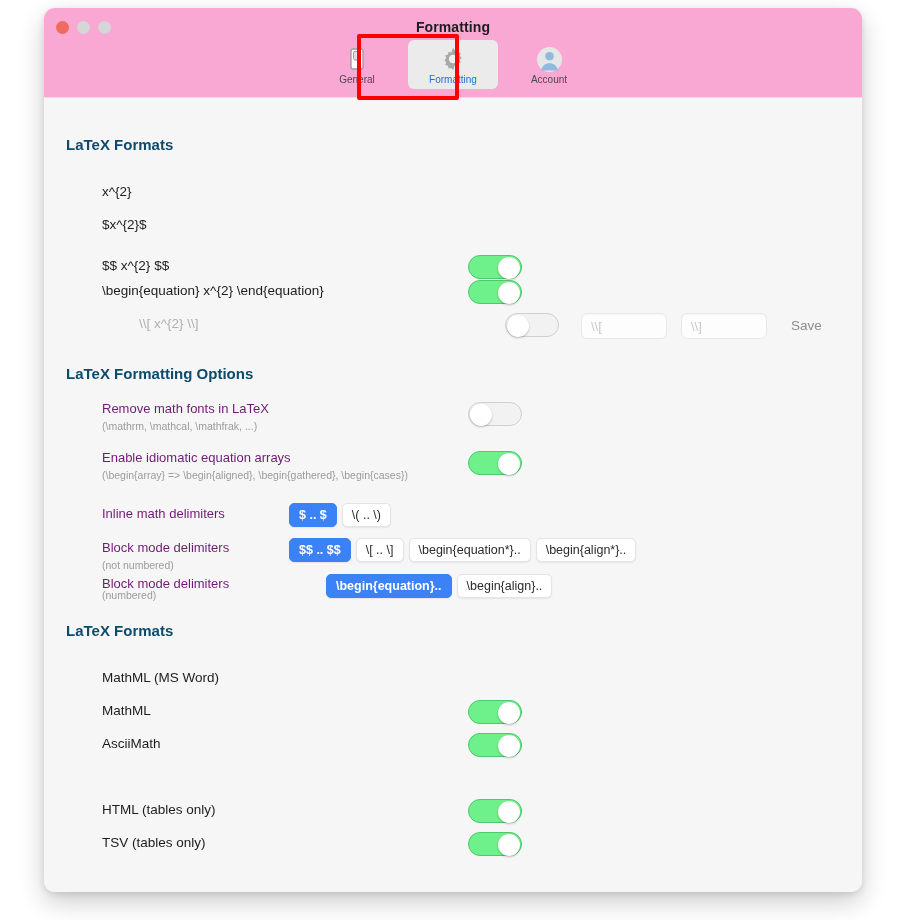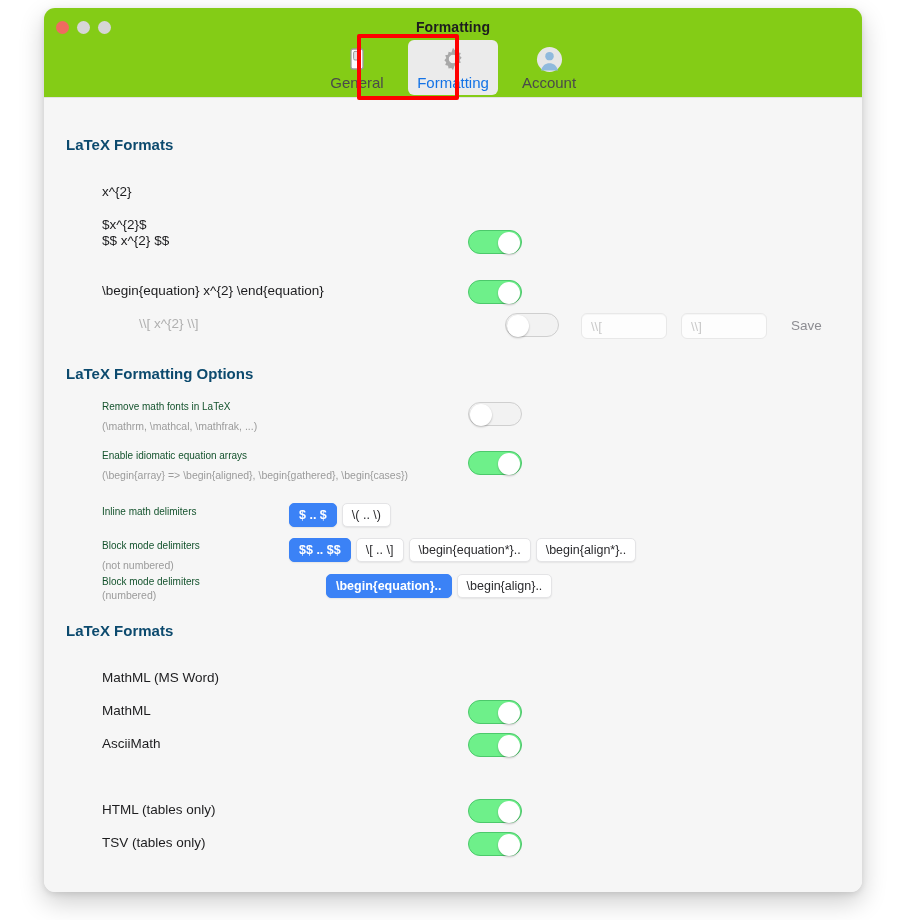--- a/index.html
+++ b/index.html
@@ -22,21 +22,21 @@
     background: #f6f6f6;
     border-radius: 11px;
     box-shadow: 0 10px 26px rgba(0,0,0,0.20), 0 2px 6px rgba(0,0,0,0.10);
     overflow: hidden;
   }
 
   
   .titlebar {
     position: relative;
     height: 90px;
-    background: #84cc16;
+    background: #f9a8d4;
     border-bottom: 1px solid #e2e2e2;
     box-sizing: border-box;
   }
   .traffic {
     position: absolute;
     top: 13px;
     left: 12px;
     display: flex;
     gap: 8px;
   }
@@ -79,21 +79,21 @@
     background: #ebebeb;
   }
   .tool-icon {
     height: 28px;
     display: flex;
     align-items: center;
     justify-content: center;
   }
   .tool-label {
     margin-top: 1px;
-    font-size: 15px;
+    font-size: 10px;
     color: #4a4a4a;
     white-space: nowrap;
     overflow: hidden;
   }
   .tool-item.selected .tool-label {
     color: #1473e6;
   }
 
   
   .annot-box {
@@ -136,22 +136,22 @@
     top: 0;
     font-size: 13.5px;
     color: #1d1d1f;
     white-space: nowrap;
   }
   .row-label.dim { color: #b0b0b0; }
 
   .opt-label {
     position: absolute;
     left: 58px;
-    font-size: 10px;
-    color: #14532d;
+    font-size: 13px;
+    color: #701a75;
     white-space: nowrap;
   }
   .opt-sub {
     position: absolute;
     left: 58px;
     font-size: 10.5px;
     color: #9b9b9b;
     white-space: nowrap;
   }
 
@@ -296,21 +296,21 @@
     <div class="section-title" style="top:38px;">LaTeX Formats</div>
 
     <div class="row" style="top:86px;">
       <div class="row-label">x^{2}</div>
     </div>
 
     <div class="row" style="top:119px;">
       <div class="row-label">$x^{2}$</div>
     </div>
 
-    <div class="row" style="top:135px;">
+    <div class="row" style="top:160px;">
       <div class="row-label">$$ x^{2} $$</div>
       <div class="toggle on" style="left:424px; top:-3px;">
         <div class="knob"></div>
       </div>
     </div>
 
     <div class="row" style="top:185px;">
       <div class="row-label">\begin{equation} x^{2} \end{equation}</div>
       <div class="toggle on" style="left:424px; top:-3px;">
         <div class="knob"></div>

